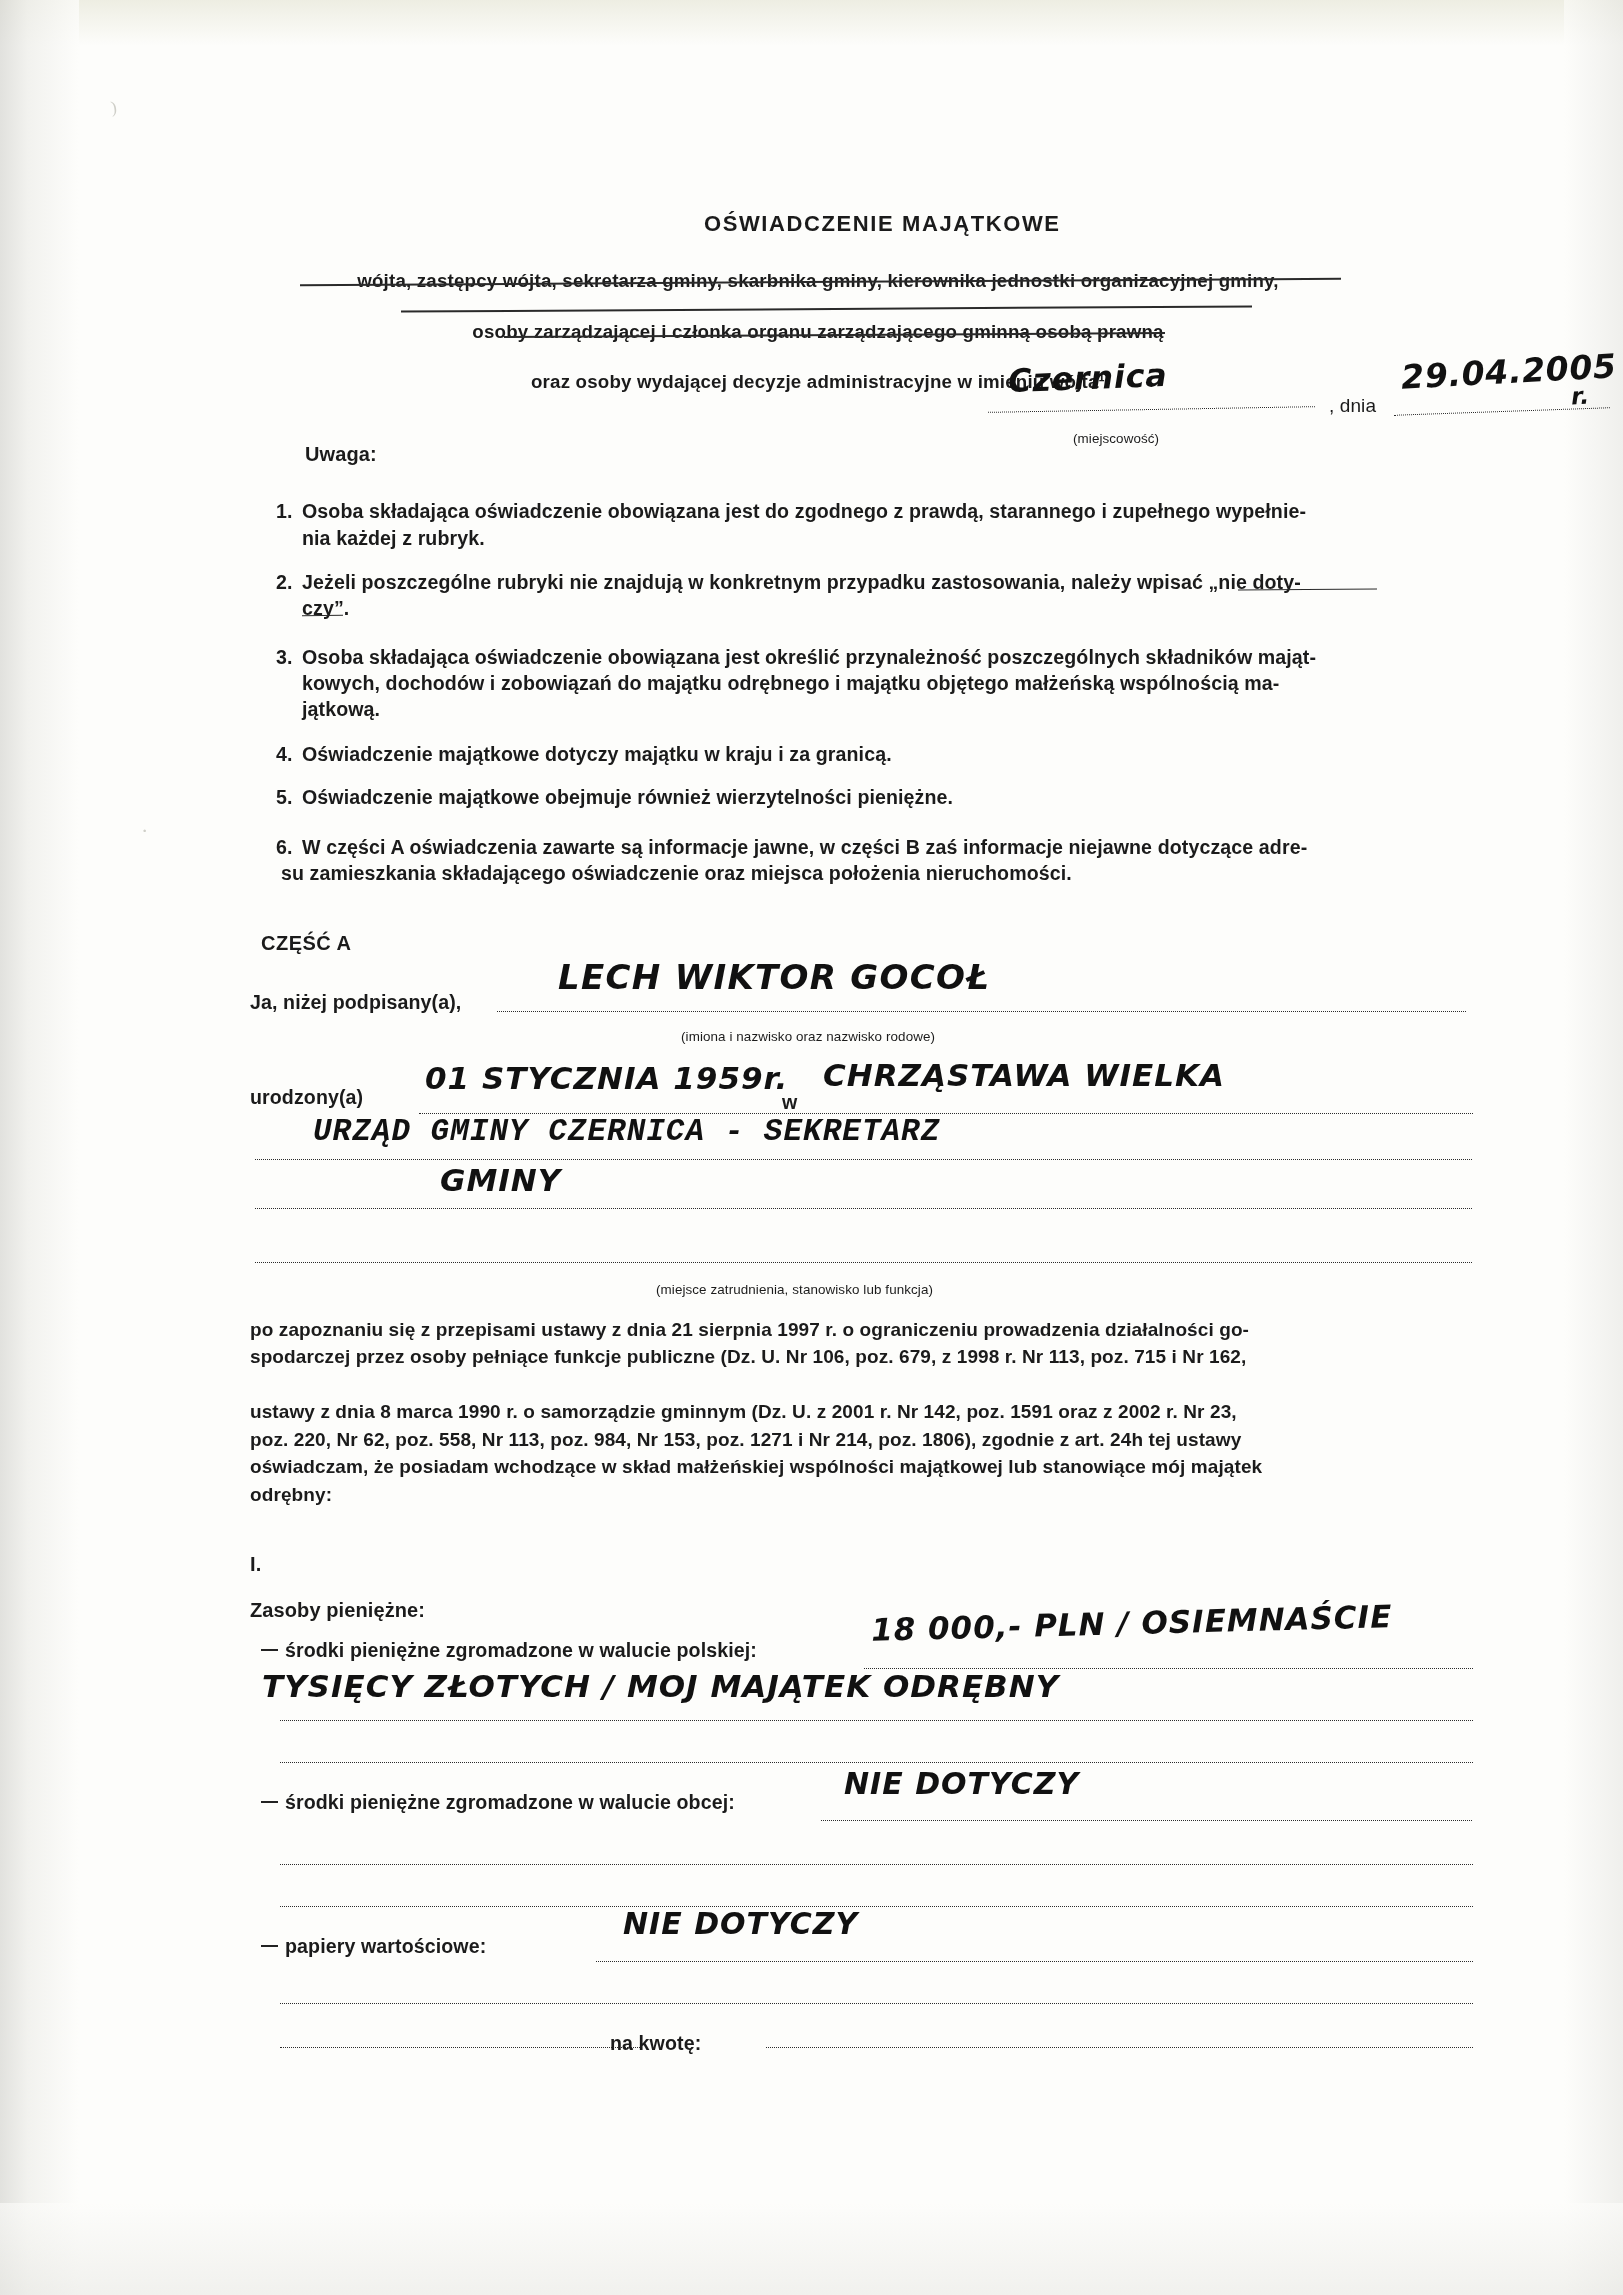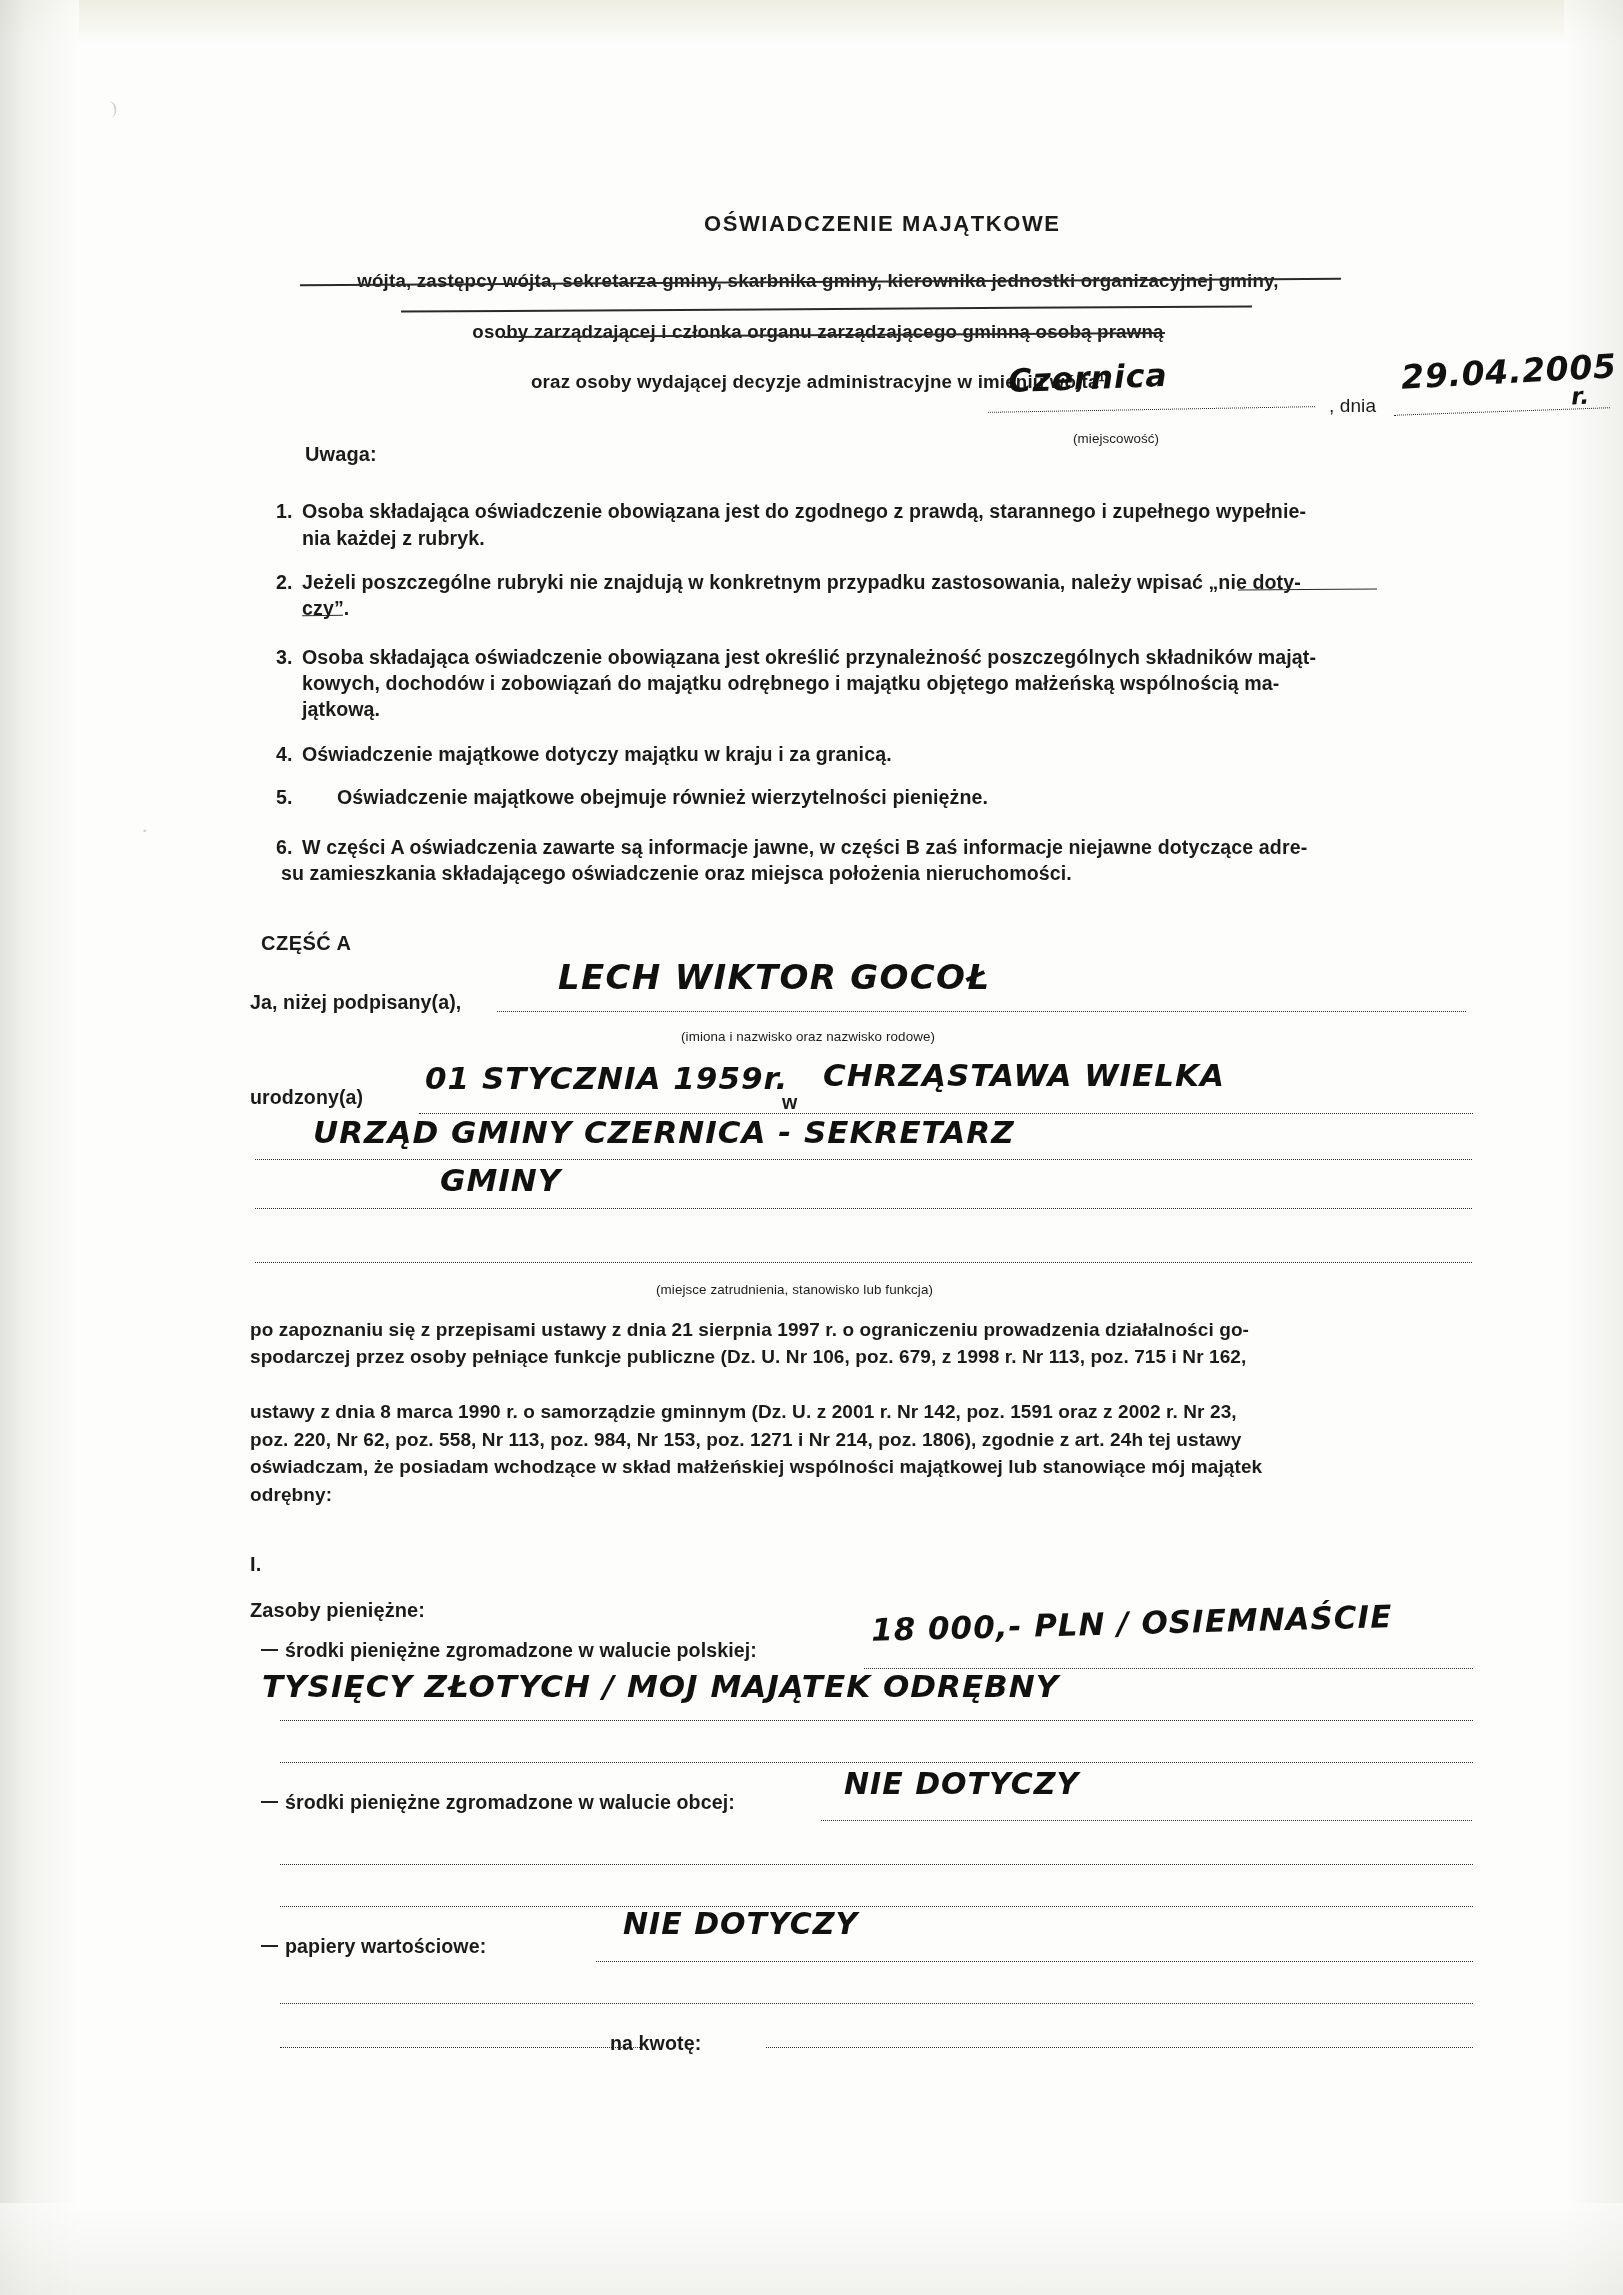--- a/index.html
+++ b/index.html
@@ -167,40 +167,40 @@
 
     <div class="p b" style="left:276px; top:643px;">3.</div>
     <div class="p b" style="left:302px; top:643px; width:1100px;">Osoba składająca oświadczenie obowiązana jest określić przynależność poszczególnych składników mająt-</div>
     <div class="p b" style="left:302px; top:669px; width:1100px;">kowych, dochodów i zobowiązań do majątku odrębnego i majątku objętego małżeńską wspólnością ma-</div>
     <div class="p b" style="left:302px; top:695px; width:1100px;">jątkową.</div>
 
     <div class="p b" style="left:276px; top:740px;">4.</div>
     <div class="p b" style="left:302px; top:740px; width:1047px;">Oświadczenie majątkowe dotyczy majątku w kraju i za granicą.</div>
 
     <div class="p b" style="left:276px; top:783px;">5.</div>
-    <div class="p b" style="left:302px; top:783px; width:1047px;margin-left:35px;">Oświadczenie majątkowe obejmuje również wierzytelności pieniężne.</div>
+    <div class="p b" style="left:302px; top:783px; width:1047px;">Oświadczenie majątkowe obejmuje również wierzytelności pieniężne.</div>
 
     <div class="p b" style="left:276px; top:833px;">6.</div>
     <div class="p b" style="left:302px; top:833px; width:1100px;">W części A oświadczenia zawarte są informacje jawne, w części B zaś informacje niejawne dotyczące adre-</div>
     <div class="p b" style="left:281px; top:859px; width:1100px;">su zamieszkania składającego oświadczenie oraz miejsca położenia nieruchomości.</div>
 
     <div class="p b" style="left:261px; top:929px; font-size:20px; letter-spacing:0.5px;">CZĘŚĆ A</div>
 
     <div class="p b" style="left:250px; top:988px;">Ja, niżej podpisany(a),</div>
     <div class="line" style="left:497px; top:1011px; width:969px;"></div>
     <div class="hw hw-it" style="left:558px; top:957px; font-size:34px; letter-spacing:1.3px;">LECH WIKTOR GOCOŁ</div>
     <div class="p tiny" style="left:681px; top:1022px;">(imiona i nazwisko oraz nazwisko rodowe)</div>
 
     <div class="p b" style="left:250px; top:1083px;">urodzony(a)</div>
     <div class="hw hw-it" style="left:425px; top:1060px; font-size:31px; letter-spacing:1px;">01 STYCZNIA 1959r.</div>
     <div class="p b" style="left:782px; top:1088px;">w</div>
     <div class="hw hw-it" style="left:823px; top:1057px; font-size:31px; letter-spacing:1px;">CHRZĄSTAWA WIELKA</div>
     <div class="line" style="left:419px; top:1113px; width:1054px;"></div>
 
-    <div class="hw hw-it" style="left:313px; top:1114px; font-size:31px; letter-spacing:1px;">URZĄD GMINY CZERNICA - SEKRETARZ</div>
+    <div class="hw hw-it" style="left:313px; top:1114px; font-size:31px; letter-spacing:1px;font-family:Liberation Mono, monospace;">URZĄD GMINY CZERNICA - SEKRETARZ</div>
     <div class="line" style="left:255px; top:1159px; width:1217px;"></div>
 
     <div class="hw hw-it" style="left:440px; top:1162px; font-size:31px; letter-spacing:1px;">GMINY</div>
     <div class="line" style="left:255px; top:1208px; width:1217px;"></div>
 
     <div class="line" style="left:255px; top:1262px; width:1217px;"></div>
     <div class="p tiny" style="left:656px; top:1275px;">(miejsce zatrudnienia, stanowisko lub funkcja)</div>
 
     <div class="p legal b" style="left:250px; top:1316px; width:1224px;">po zapoznaniu się z przepisami ustawy z dnia 21 sierpnia 1997 r. o ograniczeniu prowadzenia działalności go-</div>
     <div class="p legal b" style="left:250px; top:1343px; width:1224px;">spodarczej przez osoby pełniące funkcje publiczne (Dz. U. Nr 106, poz. 679, z 1998 r. Nr 113, poz. 715 i Nr 162,</div>

